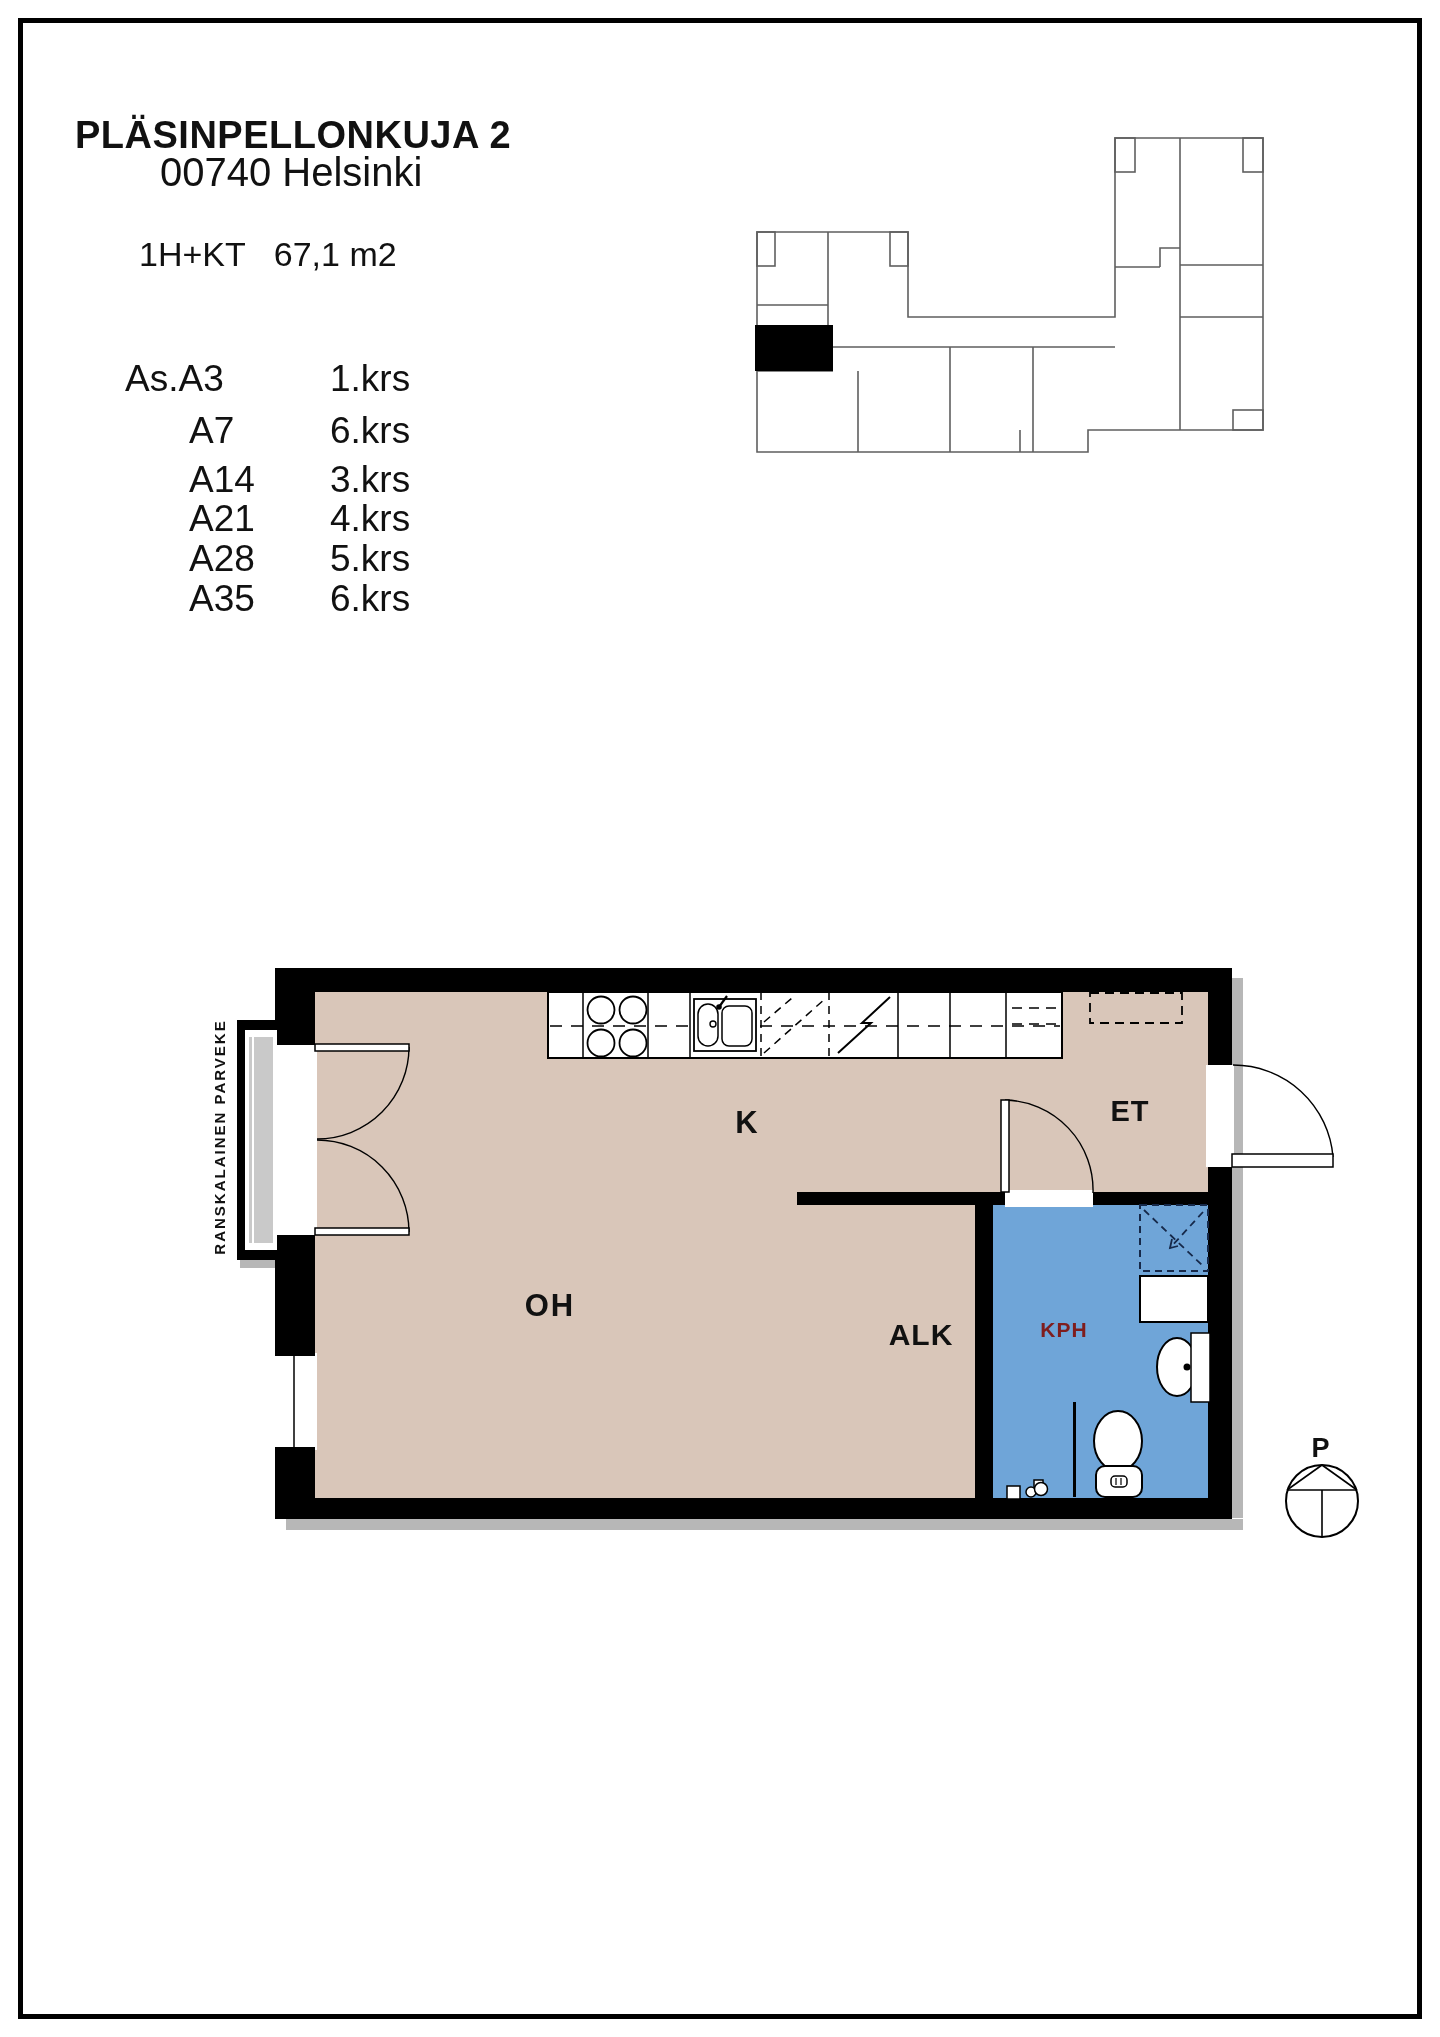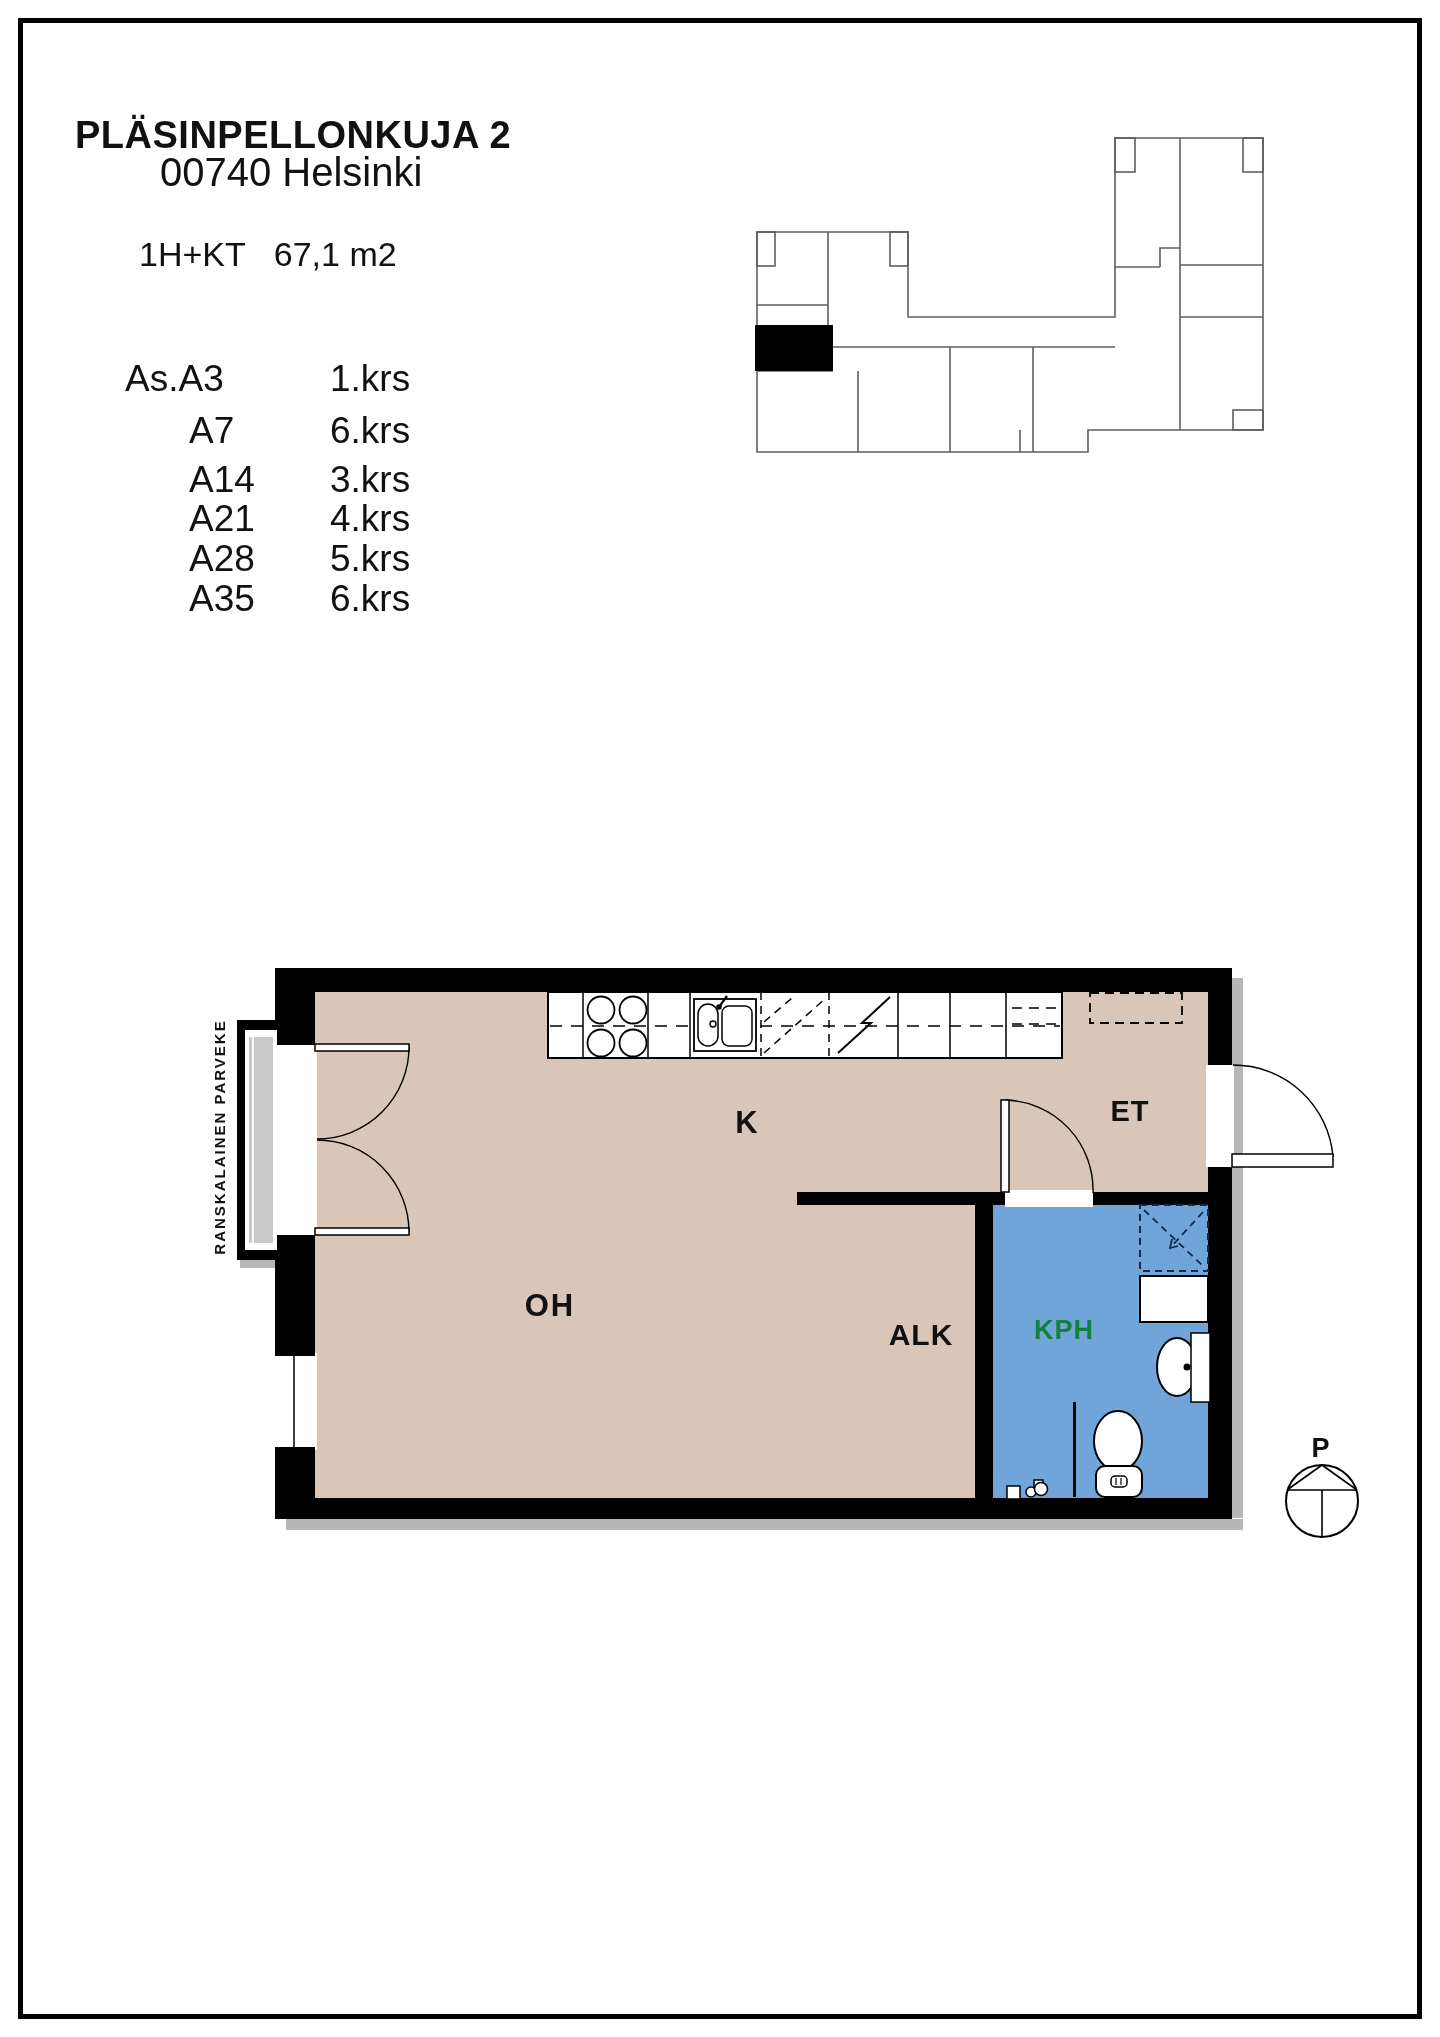--- a/index.html
+++ b/index.html
@@ -16,21 +16,21 @@
   .apt-row{position:absolute;height:40px;font-size:37px;line-height:37px;white-space:nowrap;}
   .apt-row .unit{position:absolute;left:189px;}
   .apt-row.first .unit{left:125px;}
   .apt-row .floor{position:absolute;left:330px;text-align:right;}
   .room-label{position:absolute;transform:translate(-50%,-50%);font-weight:bold;
               letter-spacing:1px;white-space:nowrap;}
   .lbl-k  {left:747px; top:1123px;font-size:31px;}
   .lbl-et {left:1130px;top:1111px;font-size:29px;}
   .lbl-oh {left:522px; top:1306px;font-size:31px;letter-spacing:2px;margin-left:28px;}
   .lbl-alk{left:921px; top:1335px;font-size:30px;}
-  .lbl-kph{left:1064px;top:1330px;font-size:27px;color:#15803d;}
+  .lbl-kph{left:1064px;top:1330px;font-size:21px;color:#7f1d1d;}
   .lbl-p  {left:1321px;top:1448px;font-size:27px;}
   .vtext{position:absolute;left:219px;top:1137px;
          transform:translate(-50%,-50%) rotate(-90deg);
          font-size:15px;font-weight:bold;letter-spacing:2px;white-space:nowrap;}
 </style>
 </head>
 <body>
 
 <div id="page-border"></div>
 

